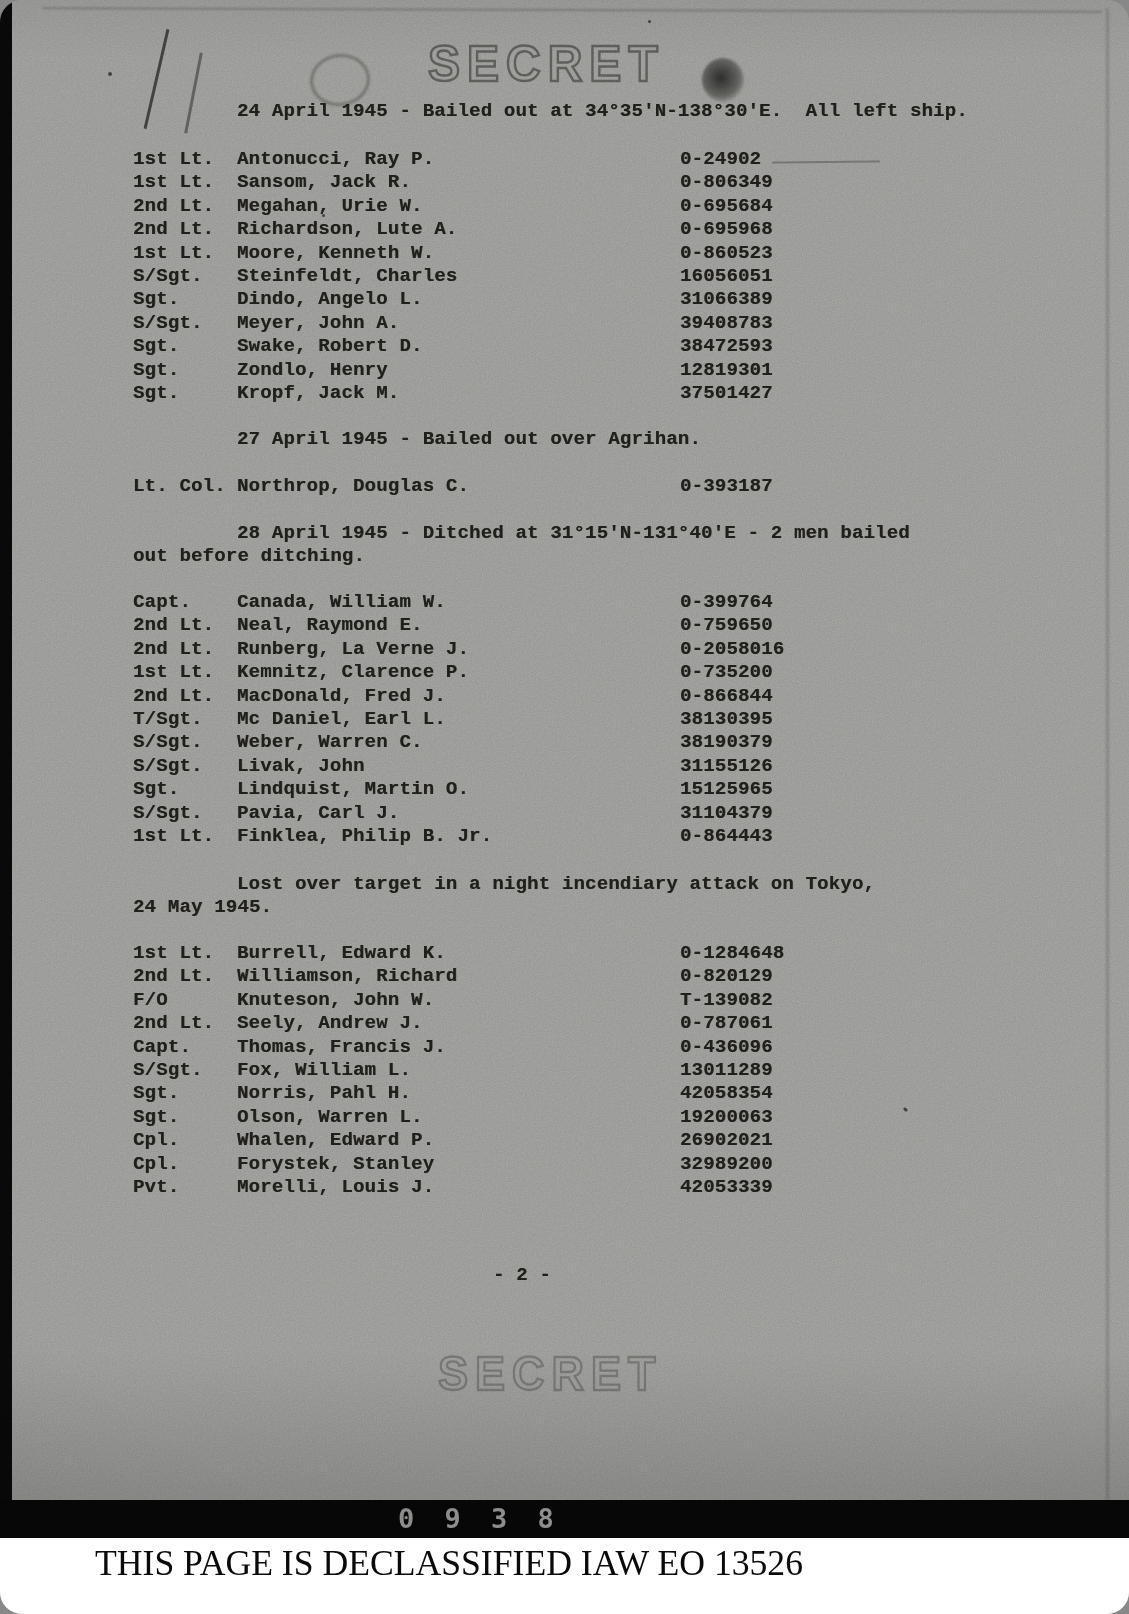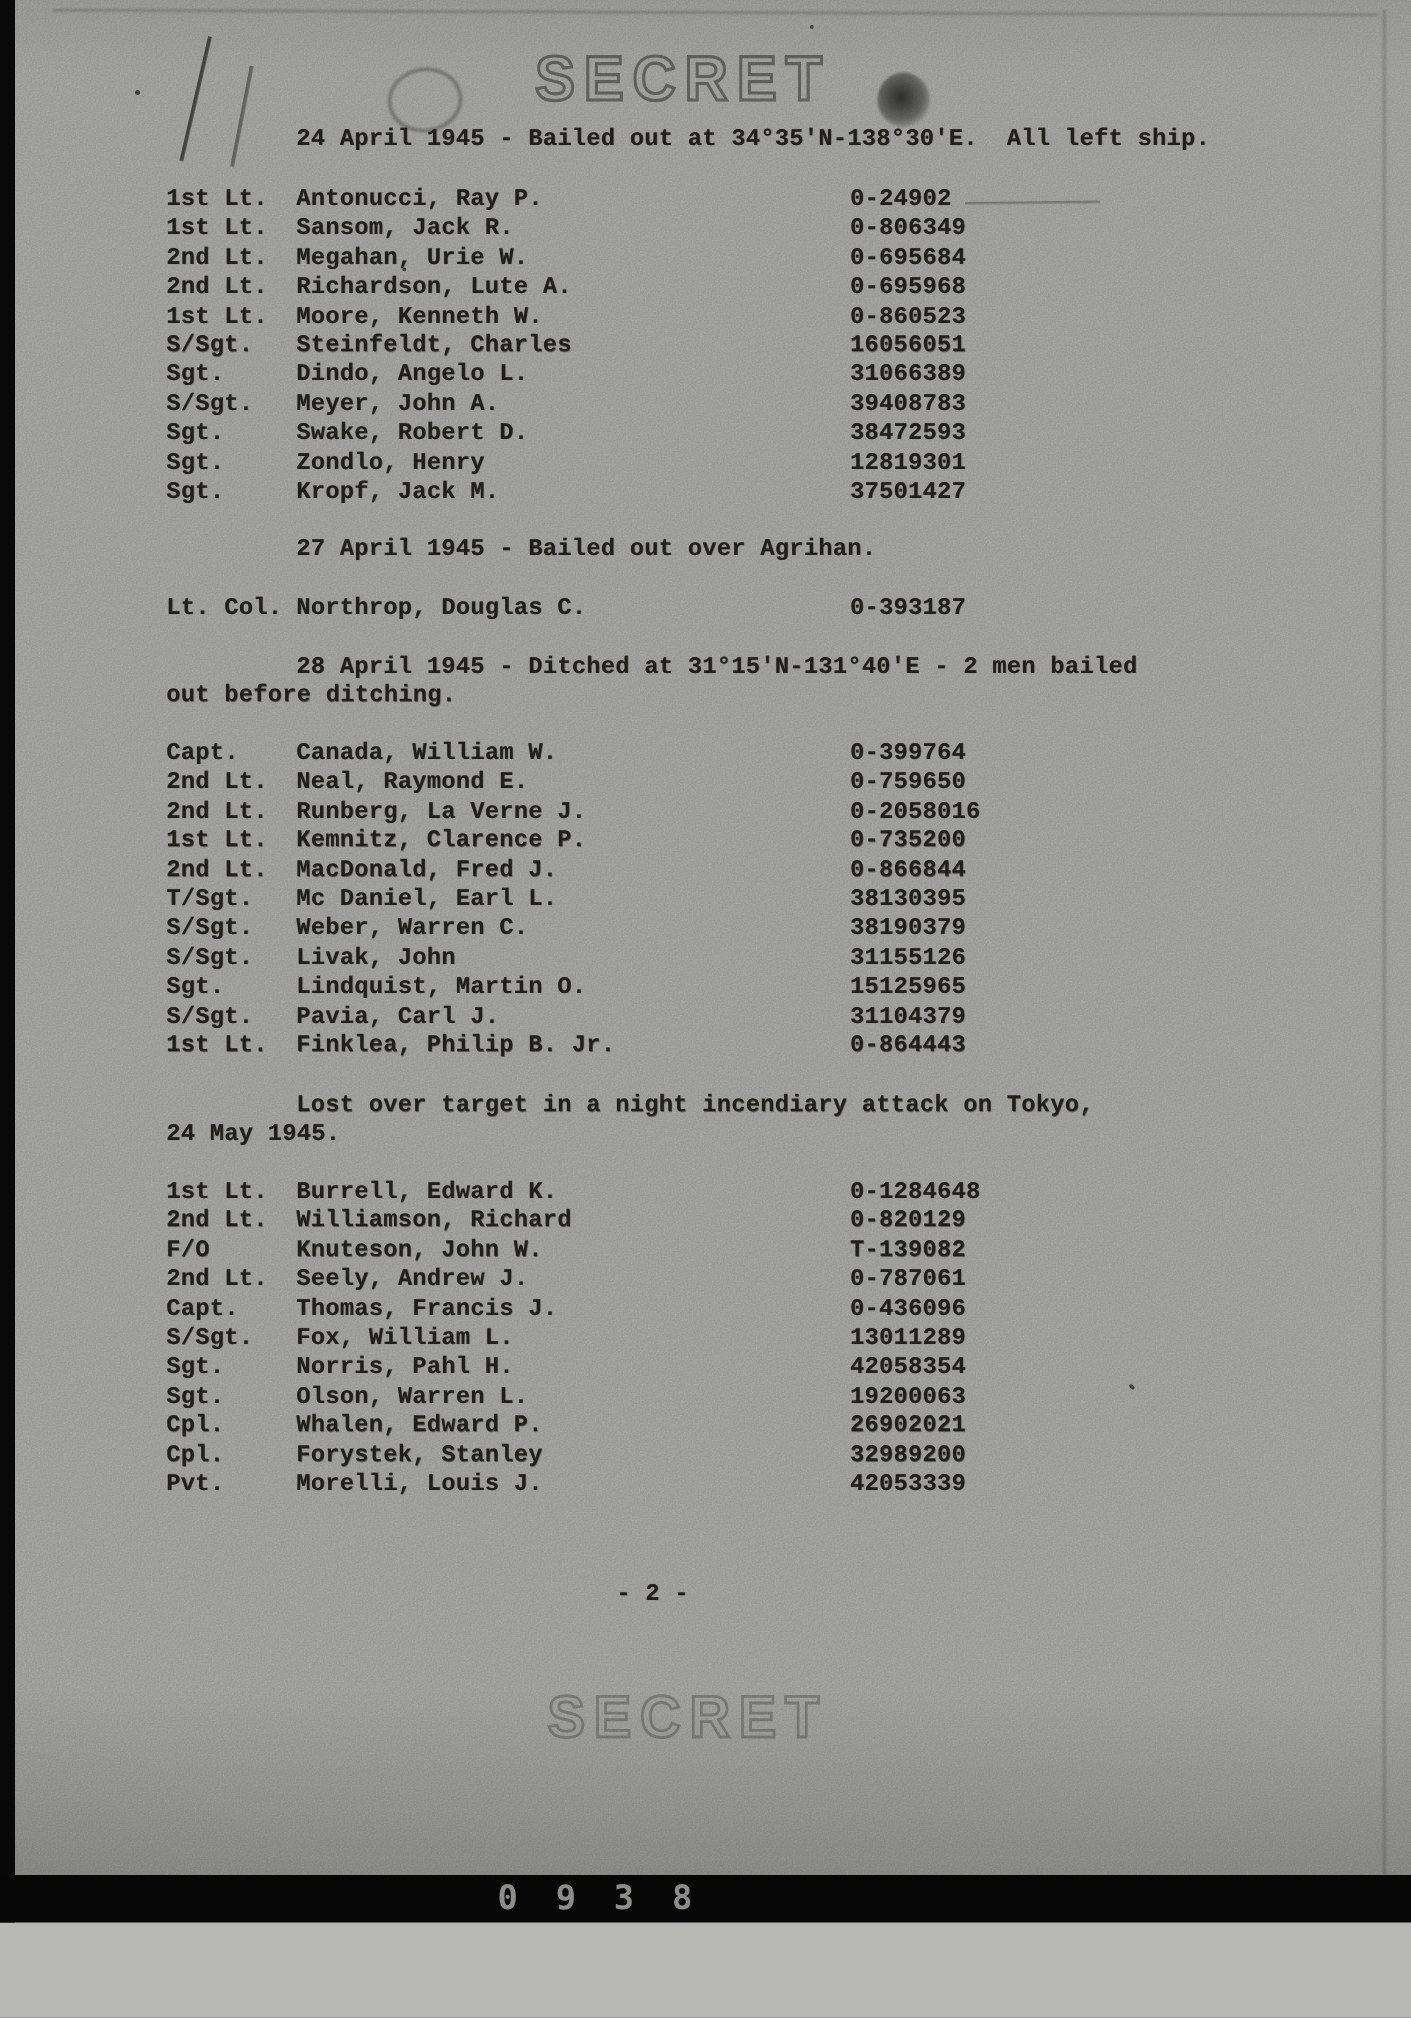--- a/index.html
+++ b/index.html
@@ -1,19 +1,20 @@
 <!DOCTYPE html>
 <html><head>
 <meta charset="utf-8">
 <style>
   html,body{margin:0;padding:0;background:#888;}
   .page{
     position:relative;width:1129px;height:1614px;overflow:hidden;
     background:#b7b8b4;
     font-family:"Liberation Mono","DejaVu Sans Mono",monospace;
+    border-radius:22px;
   }
   
   .vignette{
     position:absolute;left:0;top:0;width:1129px;height:1500px;pointer-events:none;z-index:6;
     background:
       radial-gradient(130% 105% at 52% 45%, rgba(0,0,0,0) 55%, rgba(0,0,0,0.10) 100%),
       linear-gradient(to bottom, rgba(0,0,0,0.05) 0%, rgba(0,0,0,0) 4%, rgba(0,0,0,0) 90%, rgba(0,0,0,0.14) 100%);
   }
   .grain{position:absolute;left:0;top:0;z-index:5;pointer-events:none;}
   .left-edge-bar{position:absolute;left:0;top:0;width:12px;height:1538px;background:#0b0b0b;z-index:4;}
@@ -135,20 +136,23 @@
       <div class="roster-row" style="top: 1152.6px;"><span class="rank">Cpl.</span><span class="name">Forystek, Stanley</span><span class="serial">32989200</span></div>
       <div class="roster-row" style="top: 1176px;"><span class="rank">Pvt.</span><span class="name">Morelli, Louis J.</span><span class="serial">42053339</span></div>
     </div>
 
   <div class="tw page-number">- 2 -</div>
 
   <div class="black-band">
     <span class="band-digits">0 9 3 8</span>
   </div>
 
+  <div class="declass-footer">
+    <span class="declass-text">THIS PAGE IS DECLASSIFIED IAW EO 13526</span>
+  </div>
 
   <svg class="grain" width="1129" height="1500">
     <filter id="g">
       <feTurbulence type="fractalNoise" baseFrequency="0.8" numOctaves="2" stitchTiles="stitch"></feTurbulence>
       <feColorMatrix type="matrix" values="0 0 0 0 0  0 0 0 0 0  0 0 0 0 0  0.55 0.55 0.55 0 0"></feColorMatrix>
     </filter>
     <rect width="100%" height="100%" filter="url(#g)" opacity="0.16"></rect>
   </svg>
   <div class="vignette"></div>
 

